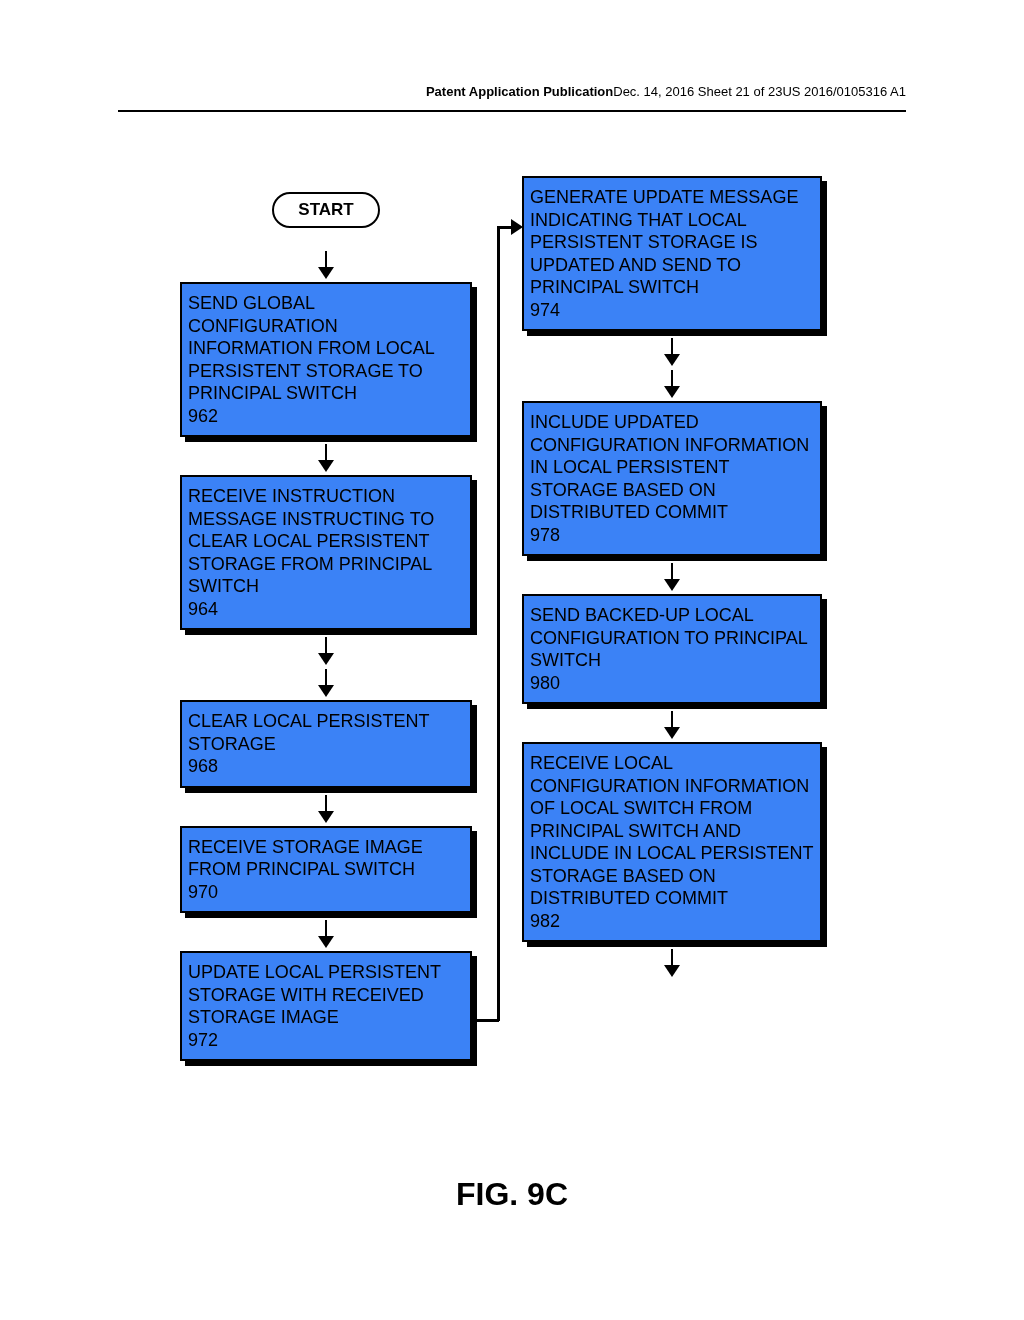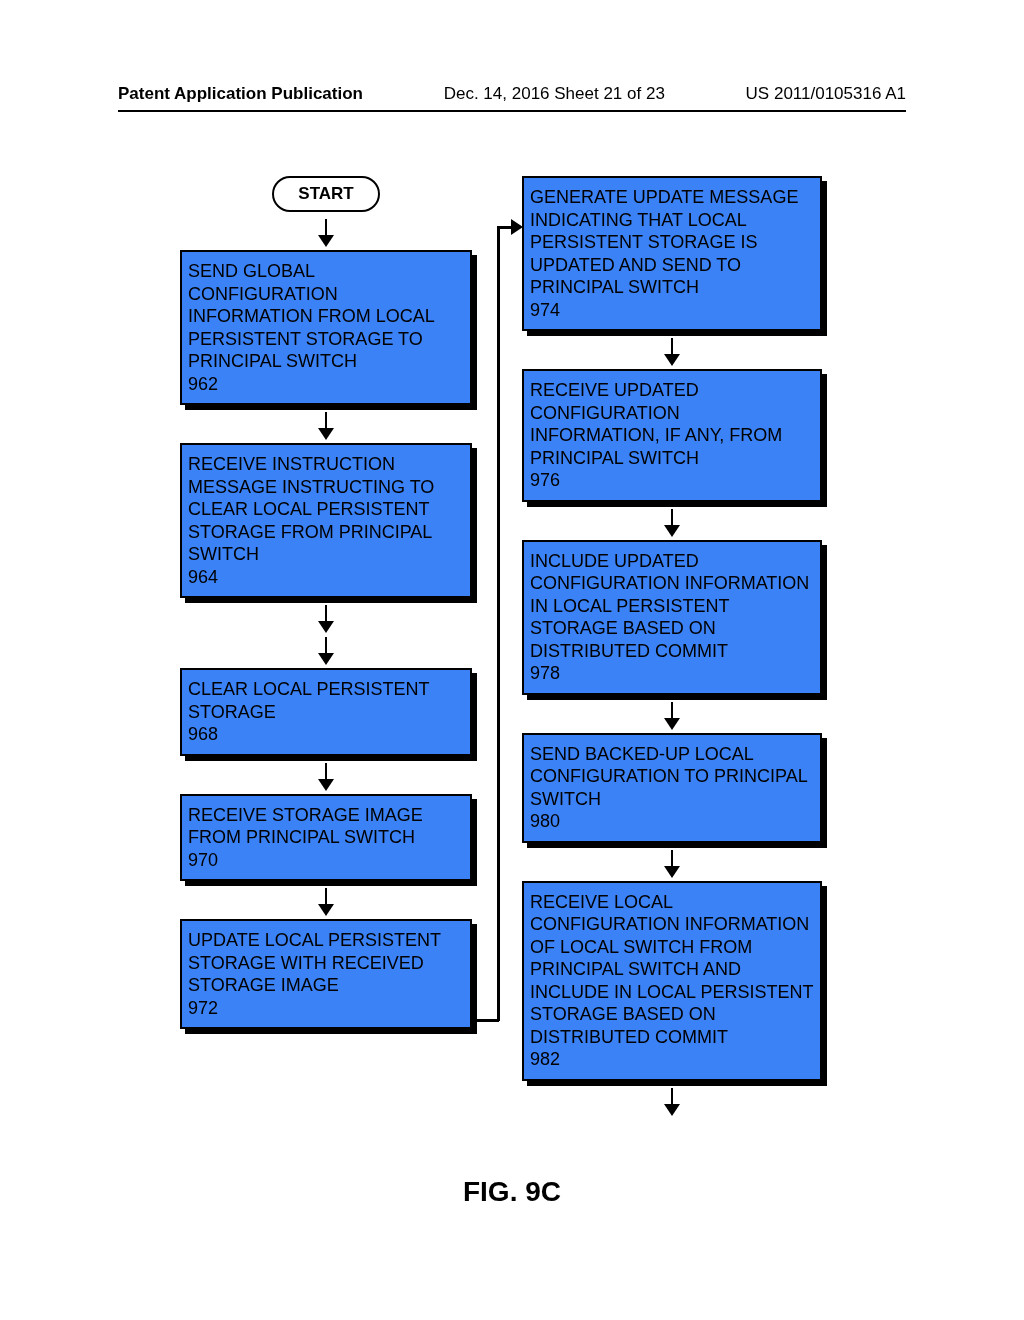--- a/index.html
+++ b/index.html
@@ -10,24 +10,24 @@
     width: 1024px;
     height: 1320px;
     position: relative;
   }
   .header {
     position: absolute;
     top: 84px;
     left: 0;
     width: 1024px;
     display: flex;
-    justify-content: space-between;
+    justify-content: flex-end;
     padding: 0 118px 0 118px;
     box-sizing: border-box;
-    font-size: 17px;
+    font-size: 13px;
     font-weight: bold;
   }
   .header .left { font-weight: bold; }
   .header .center { font-weight: normal; }
   .header .right { font-weight: normal; }
   .hr {
     position: absolute;
     top: 110px;
     left: 118px;
     width: 788px;
@@ -49,21 +49,21 @@
   .col-right { left: 342px; width: 300px; }
   .terminal {
     background: #fff;
     border: 2.5px solid #000;
     border-radius: 22px;
     font-weight: bold;
     font-size: 17px;
     text-align: center;
     padding: 6px 24px;
     display: inline-block;
-    margin: 0 auto;
+    margin: 16px auto;
   }
   .terminal-wrap {
     text-align: center;
     margin-bottom: 6px;
   }
   .box-wrap {
     position: relative;
     margin-bottom: 6px;
   }
   .box-shadow {
@@ -102,21 +102,21 @@
     border-left: 8px solid transparent;
     border-right: 8px solid transparent;
     border-top: 12px solid #000;
   }
   .figlabel {
     position: absolute;
     top: 1176px;
     left: 0;
     width: 1024px;
     text-align: center;
-    font-size: 28px;
+    font-size: 32px;
     font-weight: bold;
   }
   .connector {
     position: absolute;
   }
   .connector .seg {
     position: absolute;
     background: #000;
   }
   .connector .ah-right {
@@ -126,21 +126,21 @@
     border-bottom: 8px solid transparent;
     border-left: 12px solid #000;
   }
 </style>
 </head>
 <body>
 
 <div class="header">
   <span class="left">Patent Application Publication</span>
   <span class="center">Dec. 14, 2016  Sheet 21 of 23</span>
-  <span class="right">US 2011/0105316 A1</span>
+  <span class="right">US 2016/0105316 A1</span>
 </div>
 <div class="hr"></div>
 
 <div class="diagram">
 
   <div class="col col-left">
     <div class="terminal-wrap">
       <div class="terminal">START</div>
     </div>
     <div class="arrow-down">
@@ -208,24 +208,20 @@
   <div class="col col-right">
     <div class="box-wrap">
       <div class="box-shadow"></div>
       <div class="box">GENERATE UPDATE MESSAGE INDICATING THAT LOCAL PERSISTENT STORAGE IS UPDATED AND SEND TO PRINCIPAL SWITCH<br>974</div>
     </div>
     <div class="arrow-down">
         <div class="arrow-line"></div>
         <div class="arrow-head"></div>
       </div>
 
-    <div class="box-wrap">
-      <div class="box-shadow"></div>
-      <div class="box">RECEIVE UPDATED CONFIGURATION INFORMATION, IF ANY, FROM PRINCIPAL SWITCH<br>976</div>
-    </div>
     <div class="arrow-down">
         <div class="arrow-line"></div>
         <div class="arrow-head"></div>
       </div>
 
     <div class="box-wrap">
       <div class="box-shadow"></div>
       <div class="box">INCLUDE UPDATED CONFIGURATION INFORMATION IN LOCAL PERSISTENT STORAGE BASED ON DISTRIBUTED COMMIT<br>978</div>
     </div>
     <div class="arrow-down">

